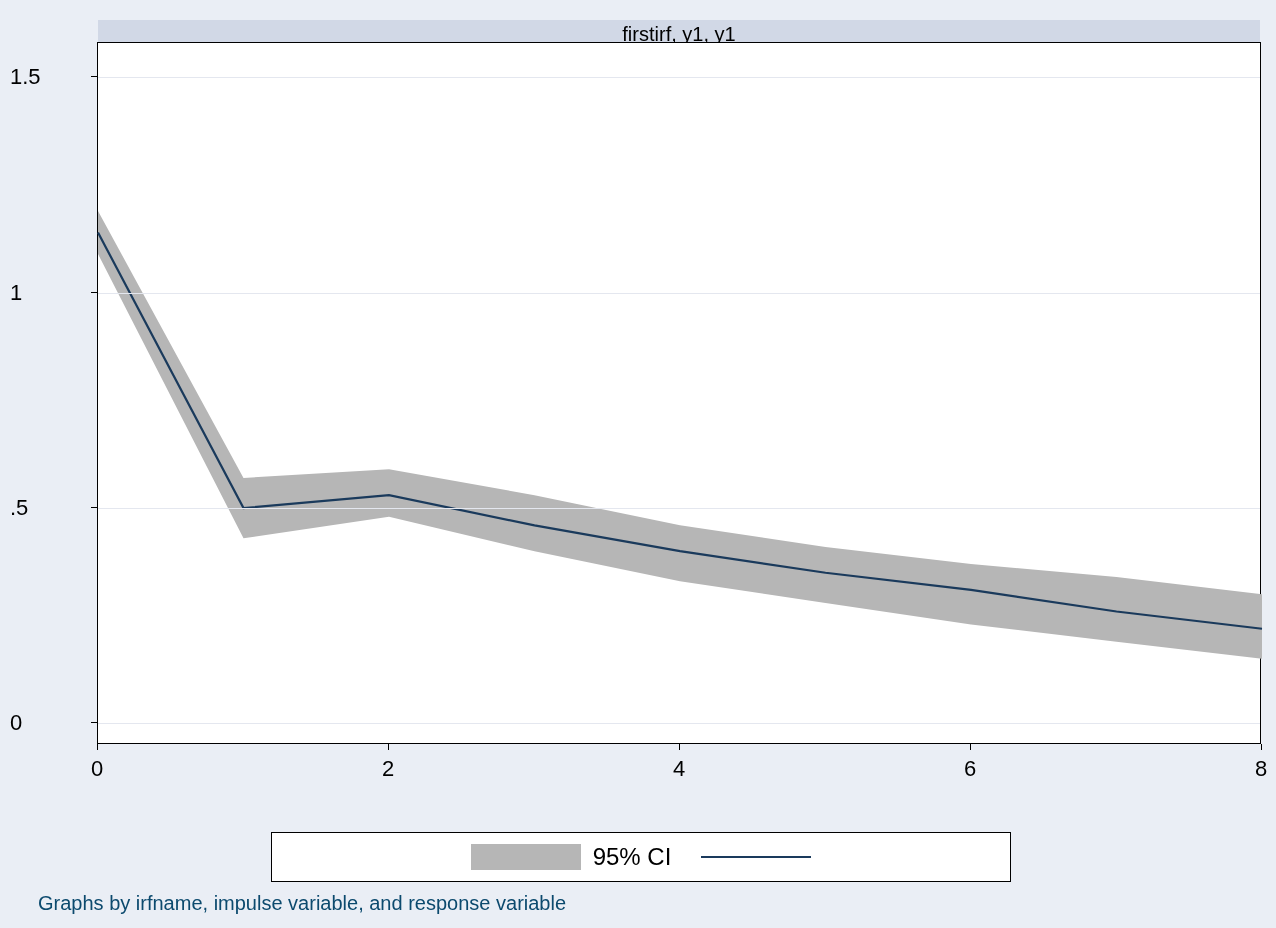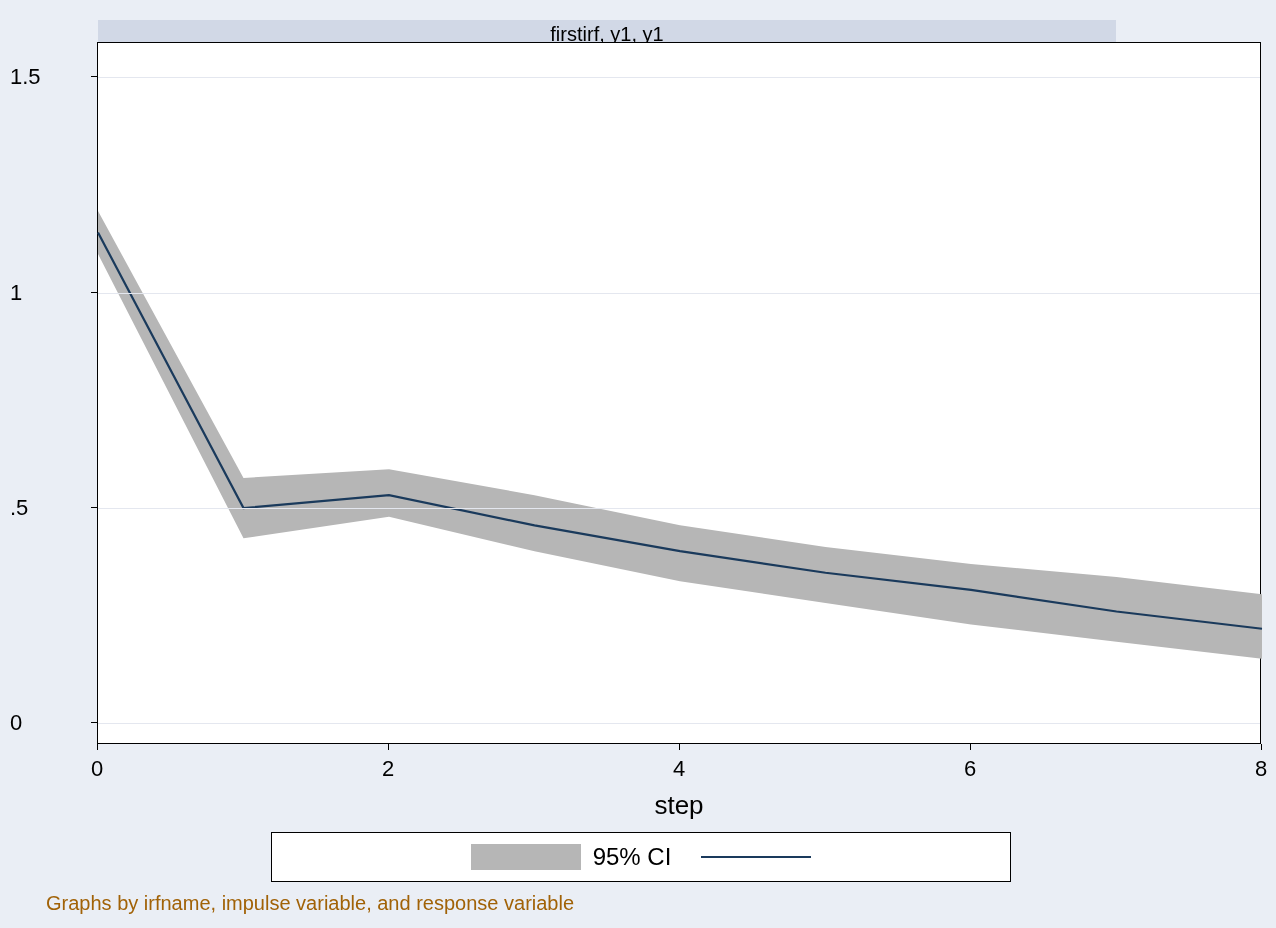--- a/index.html
+++ b/index.html
@@ -24,21 +24,21 @@
     top: 42px;
     width: 1164px;
     height: 702px;
     background: #ffffff;
     border: 1px solid #000;
   }
   .panel-title-band {
     position: absolute;
     left: 98px;
     top: 20px;
-    width: 1018px;
+    width: 1162px;
     height: 28px;
     background: #d1d8e6;
     text-align: center;
     line-height: 28px;
     font-size: 20px;
     color: #000;
   }
   .y-tick-label {
     position: absolute;
     right: 1186px;
@@ -100,24 +100,24 @@
     height: 26px;
     background: #b6b6b6;
   }
   .legend-swatch-line {
     width: 110px;
     height: 2px;
     background: #1a3a5c;
   }
   .footnote {
     position: absolute;
-    left: 46px;
+    left: 38px;
     top: 892px;
     font-size: 20px;
-    color: #a16207;
+    color: #0c4a6e;
   }
   .gridline-h {
     position: absolute;
     left: 0;
     width: 100%;
     height: 1px;
     background: #e4e7ef;
   }
   svg.plot-svg {
     position: absolute;
@@ -161,21 +161,20 @@
       <div class="x-tick-mark" style="left: 388px;"></div>
       <div class="x-tick-label" style="left: 388px;">2</div>
       <div class="x-tick-mark" style="left: 679px;"></div>
       <div class="x-tick-label" style="left: 679px;">4</div>
       <div class="x-tick-mark" style="left: 970px;"></div>
       <div class="x-tick-label" style="left: 970px;">6</div>
       <div class="x-tick-mark" style="left: 1261px;"></div>
       <div class="x-tick-label" style="left: 1261px;">8</div>
     </div>
 
-  <div class="x-axis-title">step</div>
 
   <div class="legend-box">
     <div class="legend-item">
       <div class="legend-swatch-band"></div>
       <span>95% CI</span>
     </div>
     <div class="legend-item">
       <div class="legend-swatch-line"></div>
     </div>
   </div>

